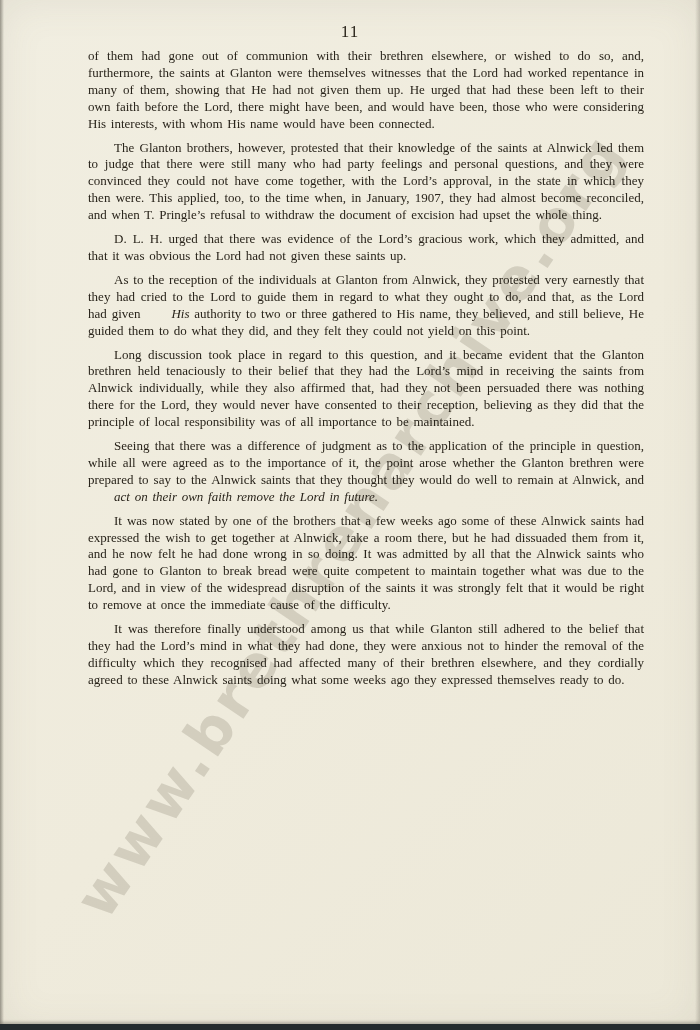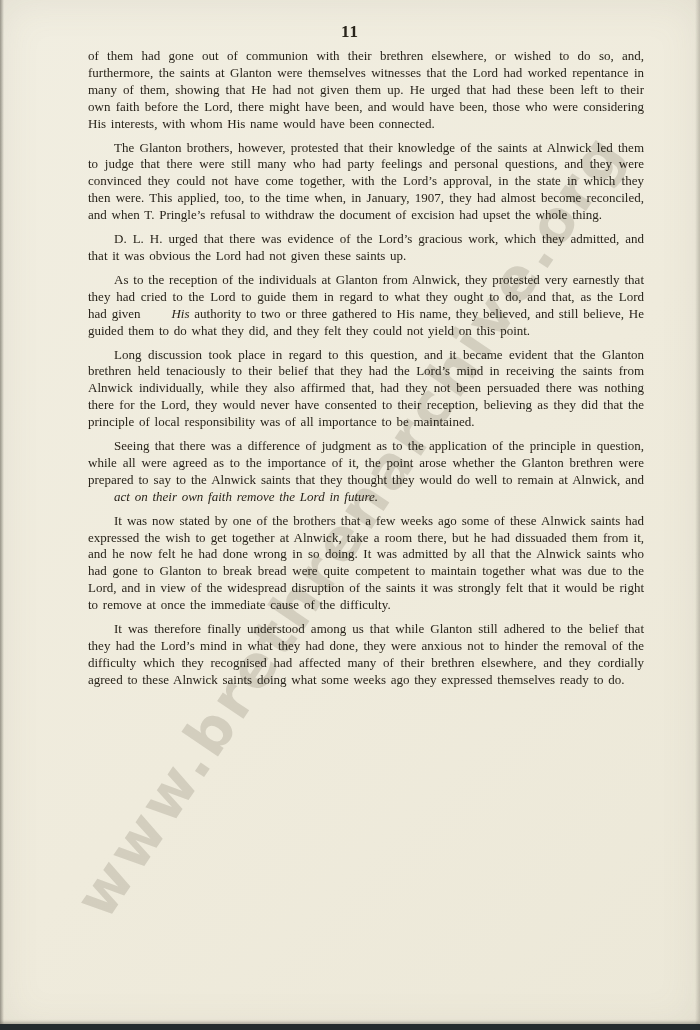--- a/index.html
+++ b/index.html
@@ -25,21 +25,21 @@
   .scan-edge-bottom {
     position: absolute; left: 0; right: 0; bottom: 0; height: 6px;
     background: #242b2e;
     box-shadow: 0 -2px 3px rgba(100,98,88,0.4);
   }
   .page-number {
     position: absolute;
     top: 22px; left: 0; right: 0;
     text-align: center;
     font-size: 17px;
-    font-weight: bold;
+    font-weight: normal;
     letter-spacing: 1px;
   }
   .body-text {
     position: absolute;
     top: 48px;
     left: 88px;
     width: 556px;
     font-size: 13px;
     line-height: 16.9px;
     text-align: justify;

